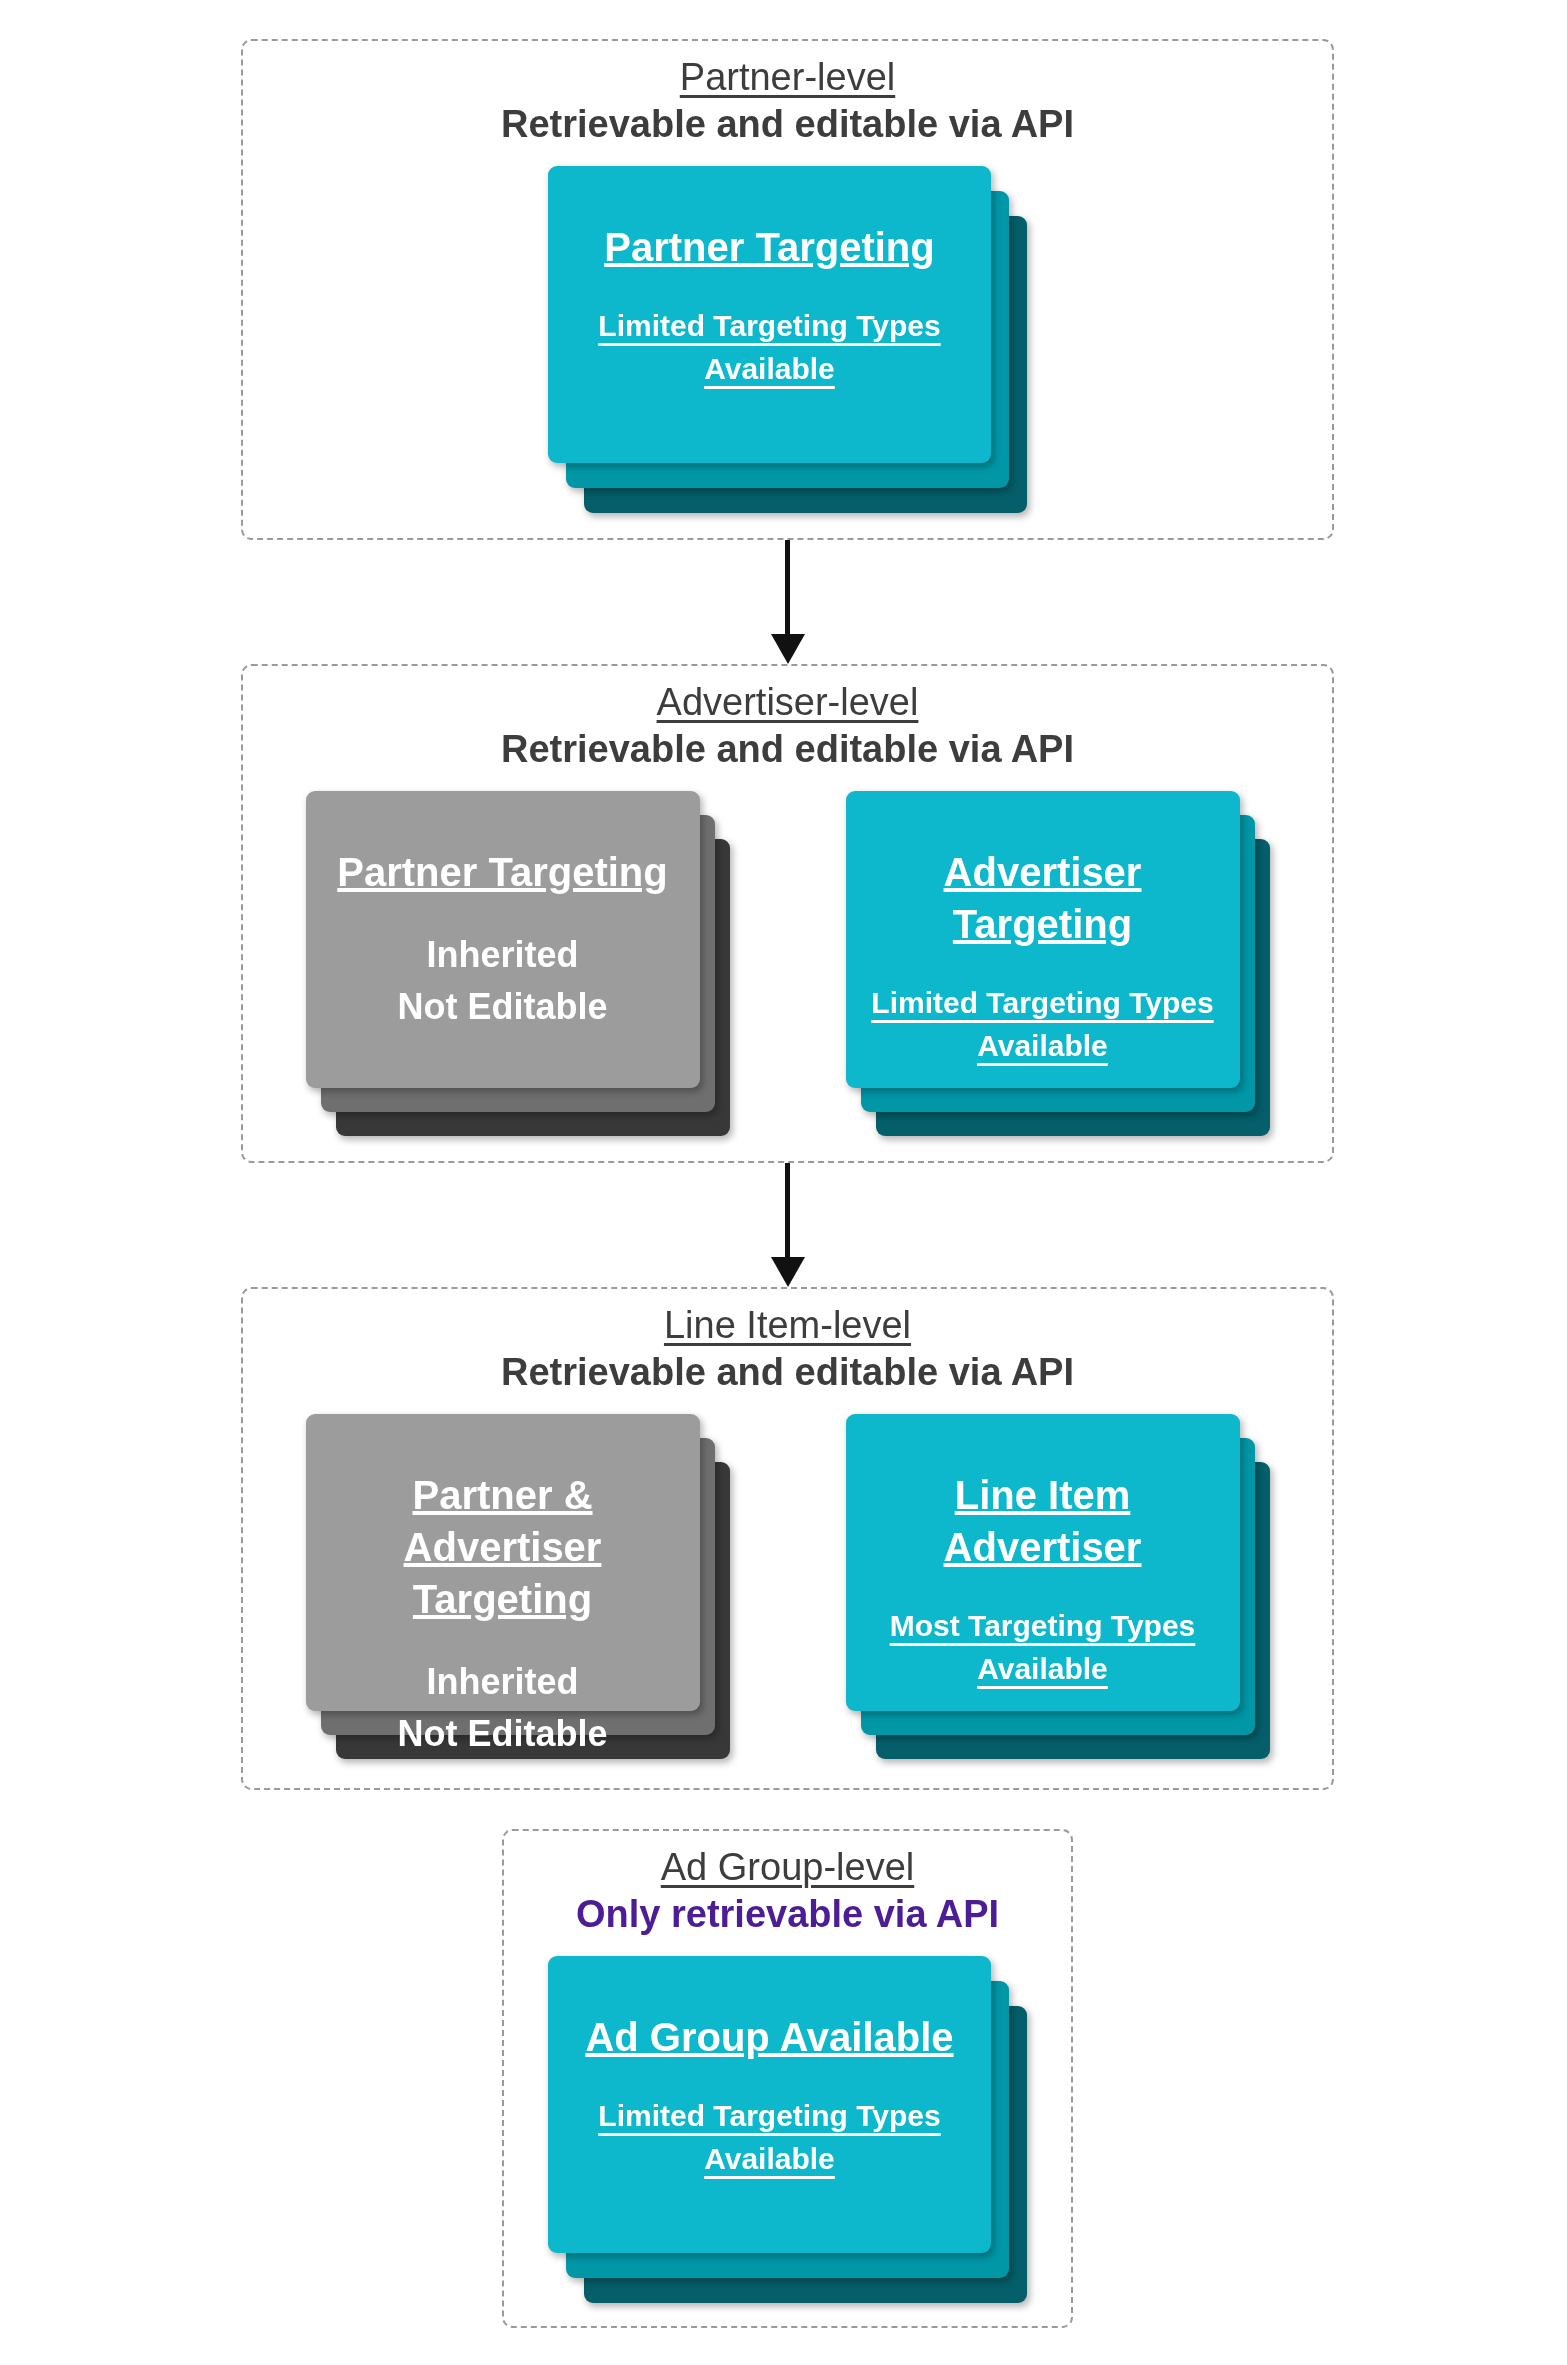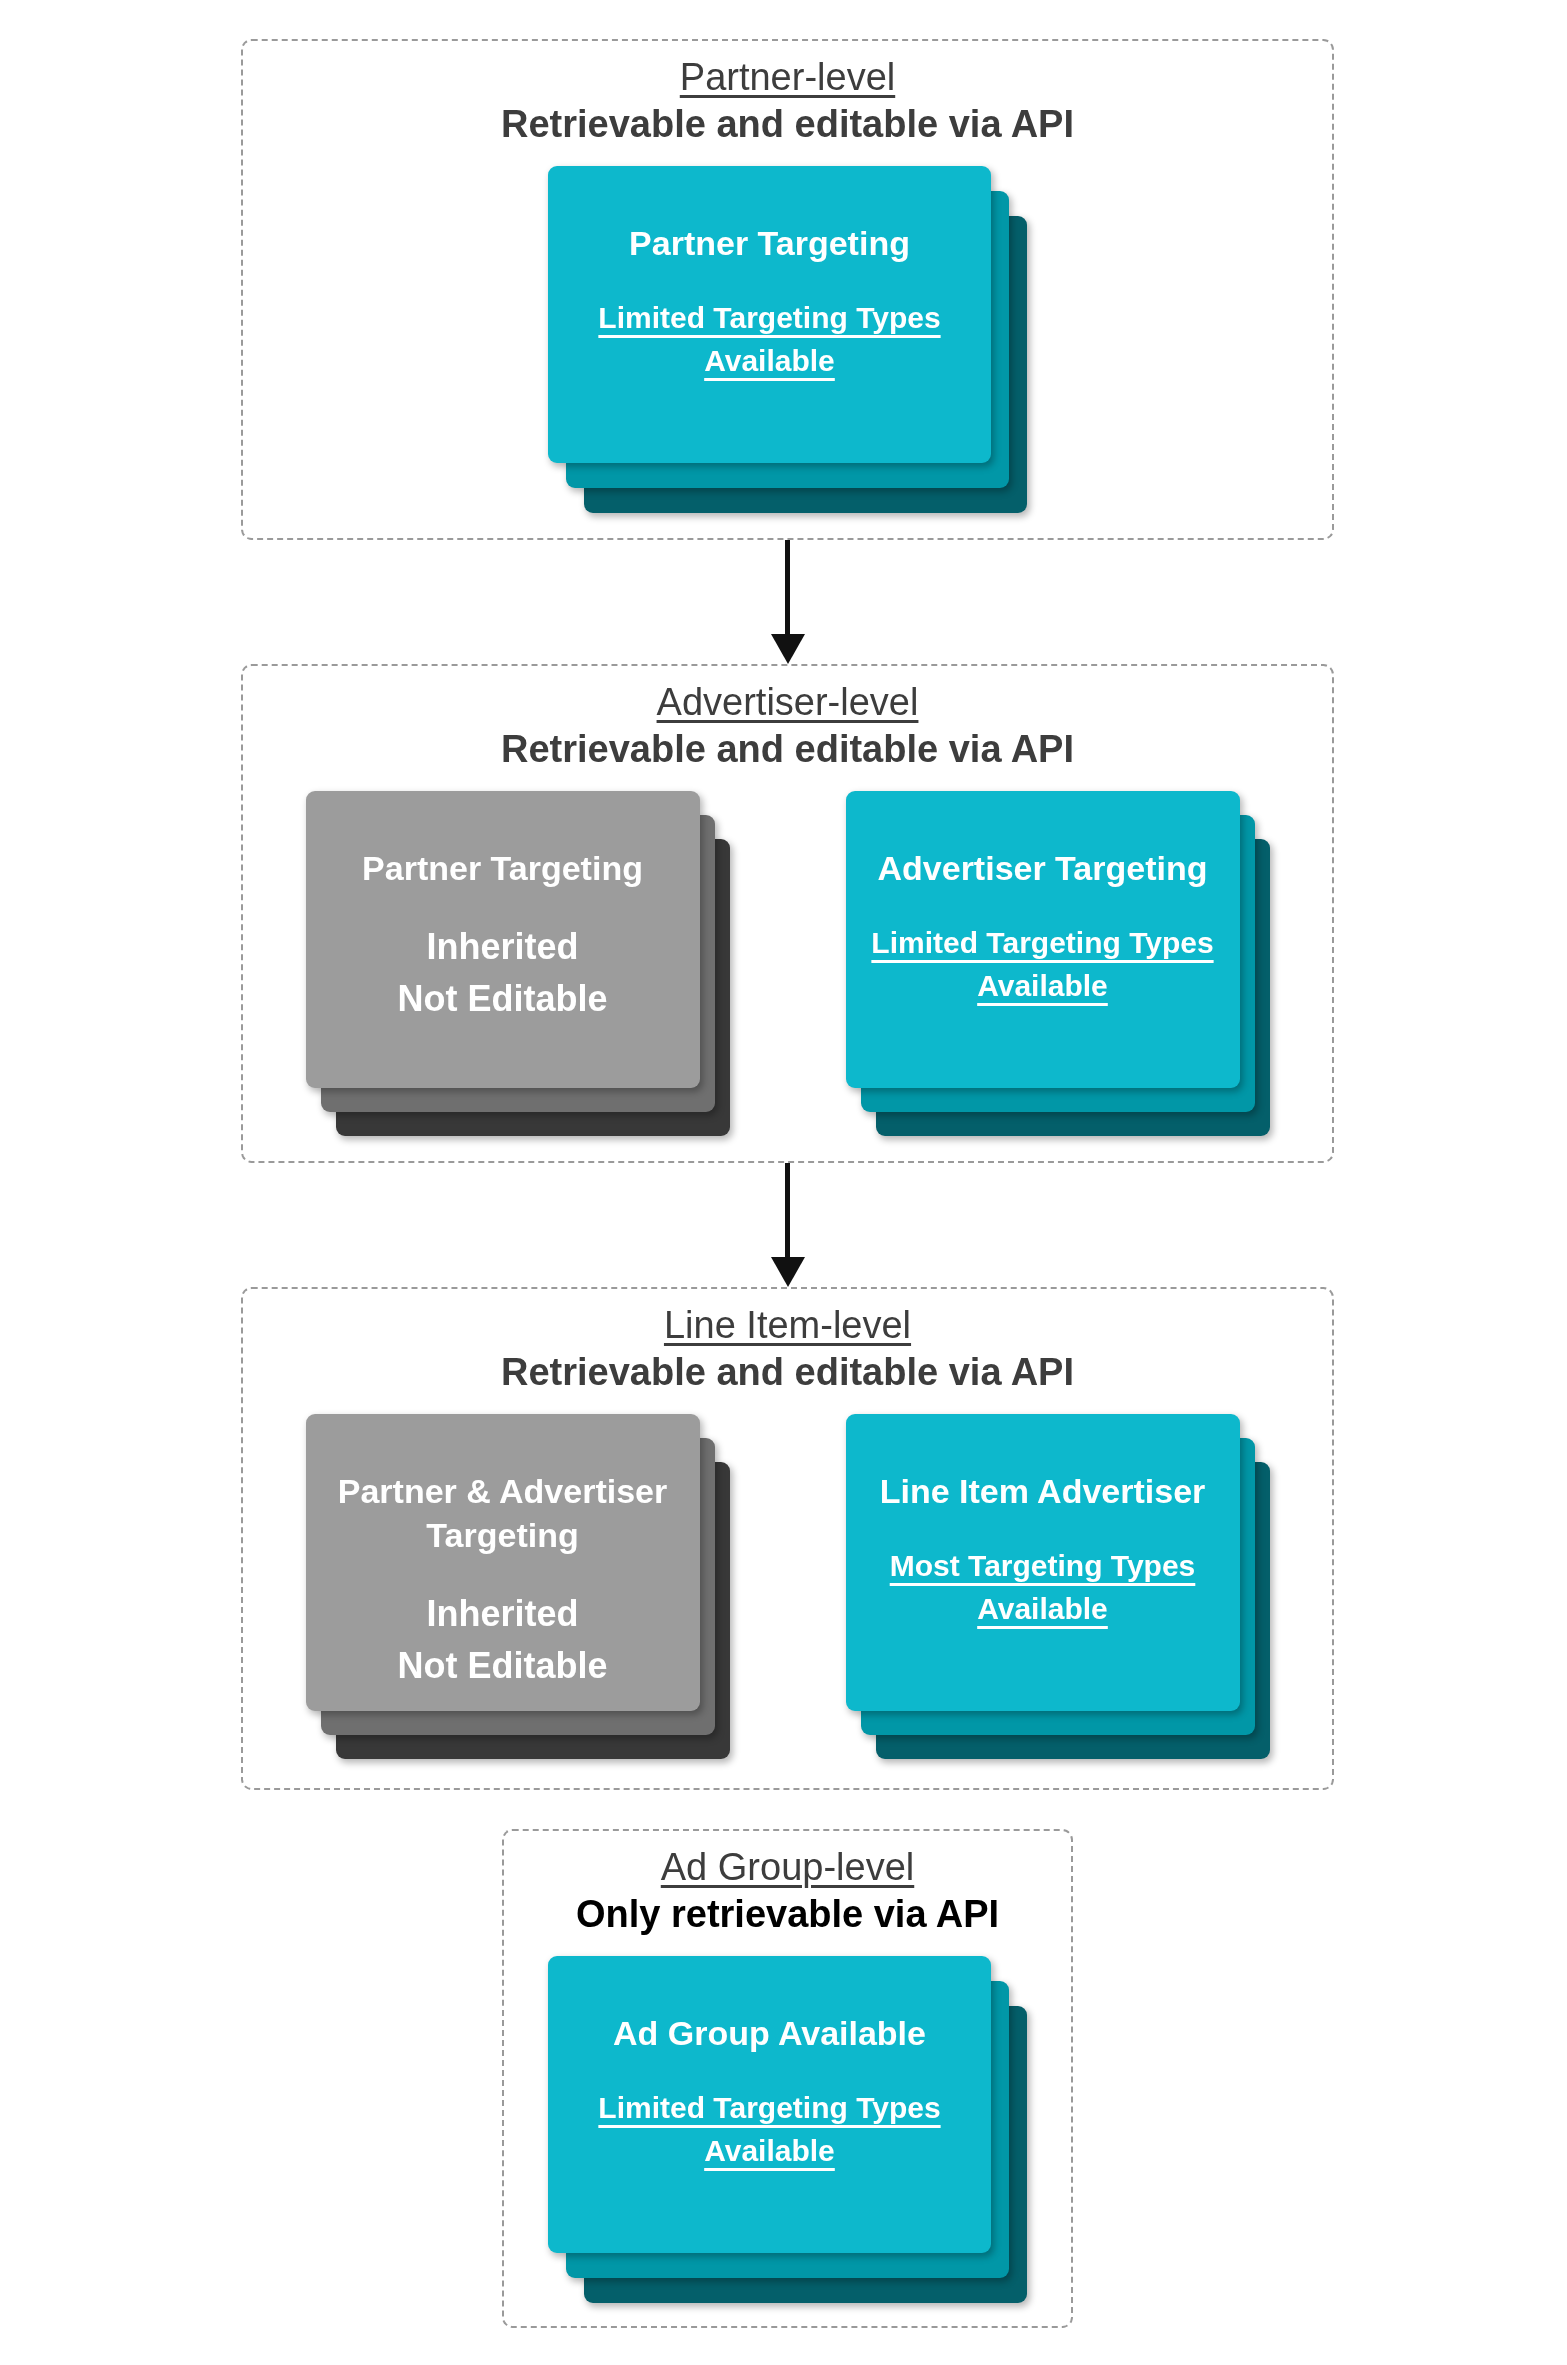--- a/index.html
+++ b/index.html
@@ -26,21 +26,21 @@
   .section.h3{height:503px;}
   .section.narrow{width:571px;height:499px;margin-top:39px;}
   .sec-head{text-align:center;color:#3d3d3d;}
   .sec-title{
     font-size:38px;line-height:47px;font-weight:normal;
     text-decoration:underline;
     text-decoration-thickness:2.7px;
     text-underline-offset:5.4px;
   }
   .sec-sub{font-size:38px;line-height:47px;font-weight:bold;}
-  .sec-sub.red{color:#000000;}
+  .sec-sub.red{color:#4c1d95;}
   .cards-row{
     display:flex;justify-content:center;align-items:flex-start;
     gap:116px;margin-top:18px;
   }
   .stack{position:relative;}
   .stack.wide{width:479px;height:347px;}
   .stack.std{width:424px;height:346px;}
   .layer{
     position:absolute;border-radius:9px;
     box-shadow:2.7px 3.6px 7.1px rgba(0,0,0,0.28);
@@ -57,22 +57,23 @@
   .teal .layer.back{background:#045f6a;}
   .gray .layer.front{background:#9c9c9c;}
   .gray .layer.mid{background:#6f6f6f;}
   .gray .layer.back{background:#383838;}
   .layer.front{
     display:flex;flex-direction:column;align-items:center;
     padding:55px 18px 0;box-sizing:border-box;
     color:#ffffff;text-align:center;
   }
   .card-title{
-    font-size:34px;font-weight:bold;line-height:1.3;
+    font-size:40px;font-weight:bold;line-height:1.3;
     white-space:pre-line;
+    text-decoration:underline;
   }
   .card-body{
     margin-top:31px;
     font-size:30px;font-weight:bold;line-height:1.45;
     white-space:pre-line;
   }
   .card-body.underline{
     text-decoration:underline;
     text-decoration-thickness:2.7px;
     text-underline-offset:7.1px;

